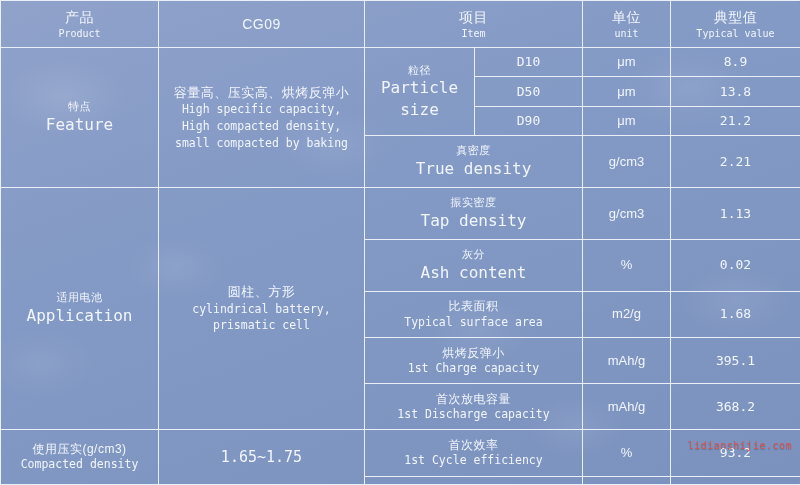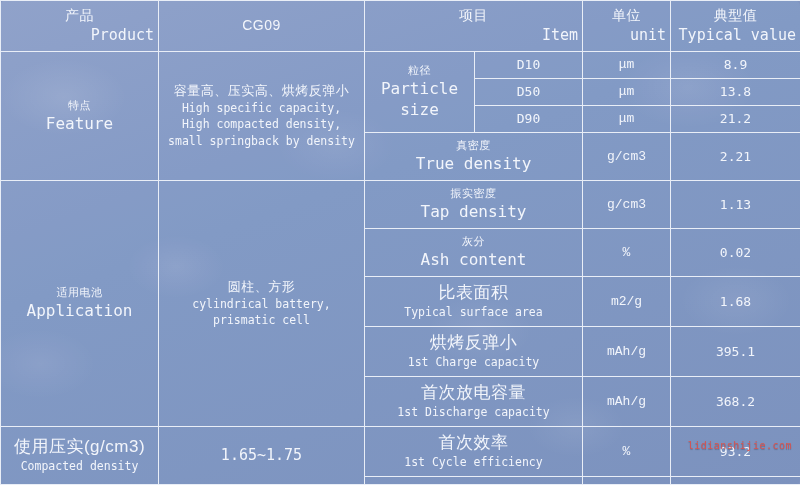--- a/index.html
+++ b/index.html
@@ -54,29 +54,29 @@
     font-size: 11px;
     letter-spacing: 0.5px;
   }
   .en {
     display: block;
     font-family: "DejaVu Sans Mono", monospace;
     font-size: 16px;
     letter-spacing: 0;
   }
   .hdr .cn { font-size: 14px; }
-  .hdr .en { font-size: 15px; text-align: right; }
-  .small .cn { font-size: 17px; }
+  .hdr .en { font-size: 10px; }
+  .small .cn { font-size: 12px; }
   .small .en { font-size: 11.5px; }
   .num {
     font-family: "DejaVu Sans Mono", monospace;
     font-size: 15px;
   }
   .unit {
-    font-family: Liberation Mono, monospace;
+    font-family: Liberation Sans, sans-serif;
     font-size: 12px;
   }
   .featuretext .cn { font-size: 13px; }
   .featuretext .en { font-size: 11.5px; line-height: 1.45; }
   .watermark {
     position: absolute;
     right: 8px;
     bottom: 34px;
     color: #d9534f;
     font-family: "DejaVu Sans Mono", monospace;
@@ -124,21 +124,21 @@
 
     <tr>
       <td rowspan="4">
         <span class="cn">特点</span>
         <span class="en">Feature</span>
       </td>
       <td rowspan="4" class="featuretext">
         <span class="cn">容量高、压实高、烘烤反弹小</span>
         <span class="en">High specific capacity,</span>
         <span class="en">High compacted density,</span>
-        <span class="en">small springback by density</span>
+        <span class="en">small compacted by baking</span>
       </td>
       <td rowspan="3">
         <span class="cn">粒径</span>
         <span class="en">Particle size</span>
       </td>
       <td class="num">D10</td>
       <td class="unit">μm</td>
       <td class="num">8.9</td>
     </tr>
 

